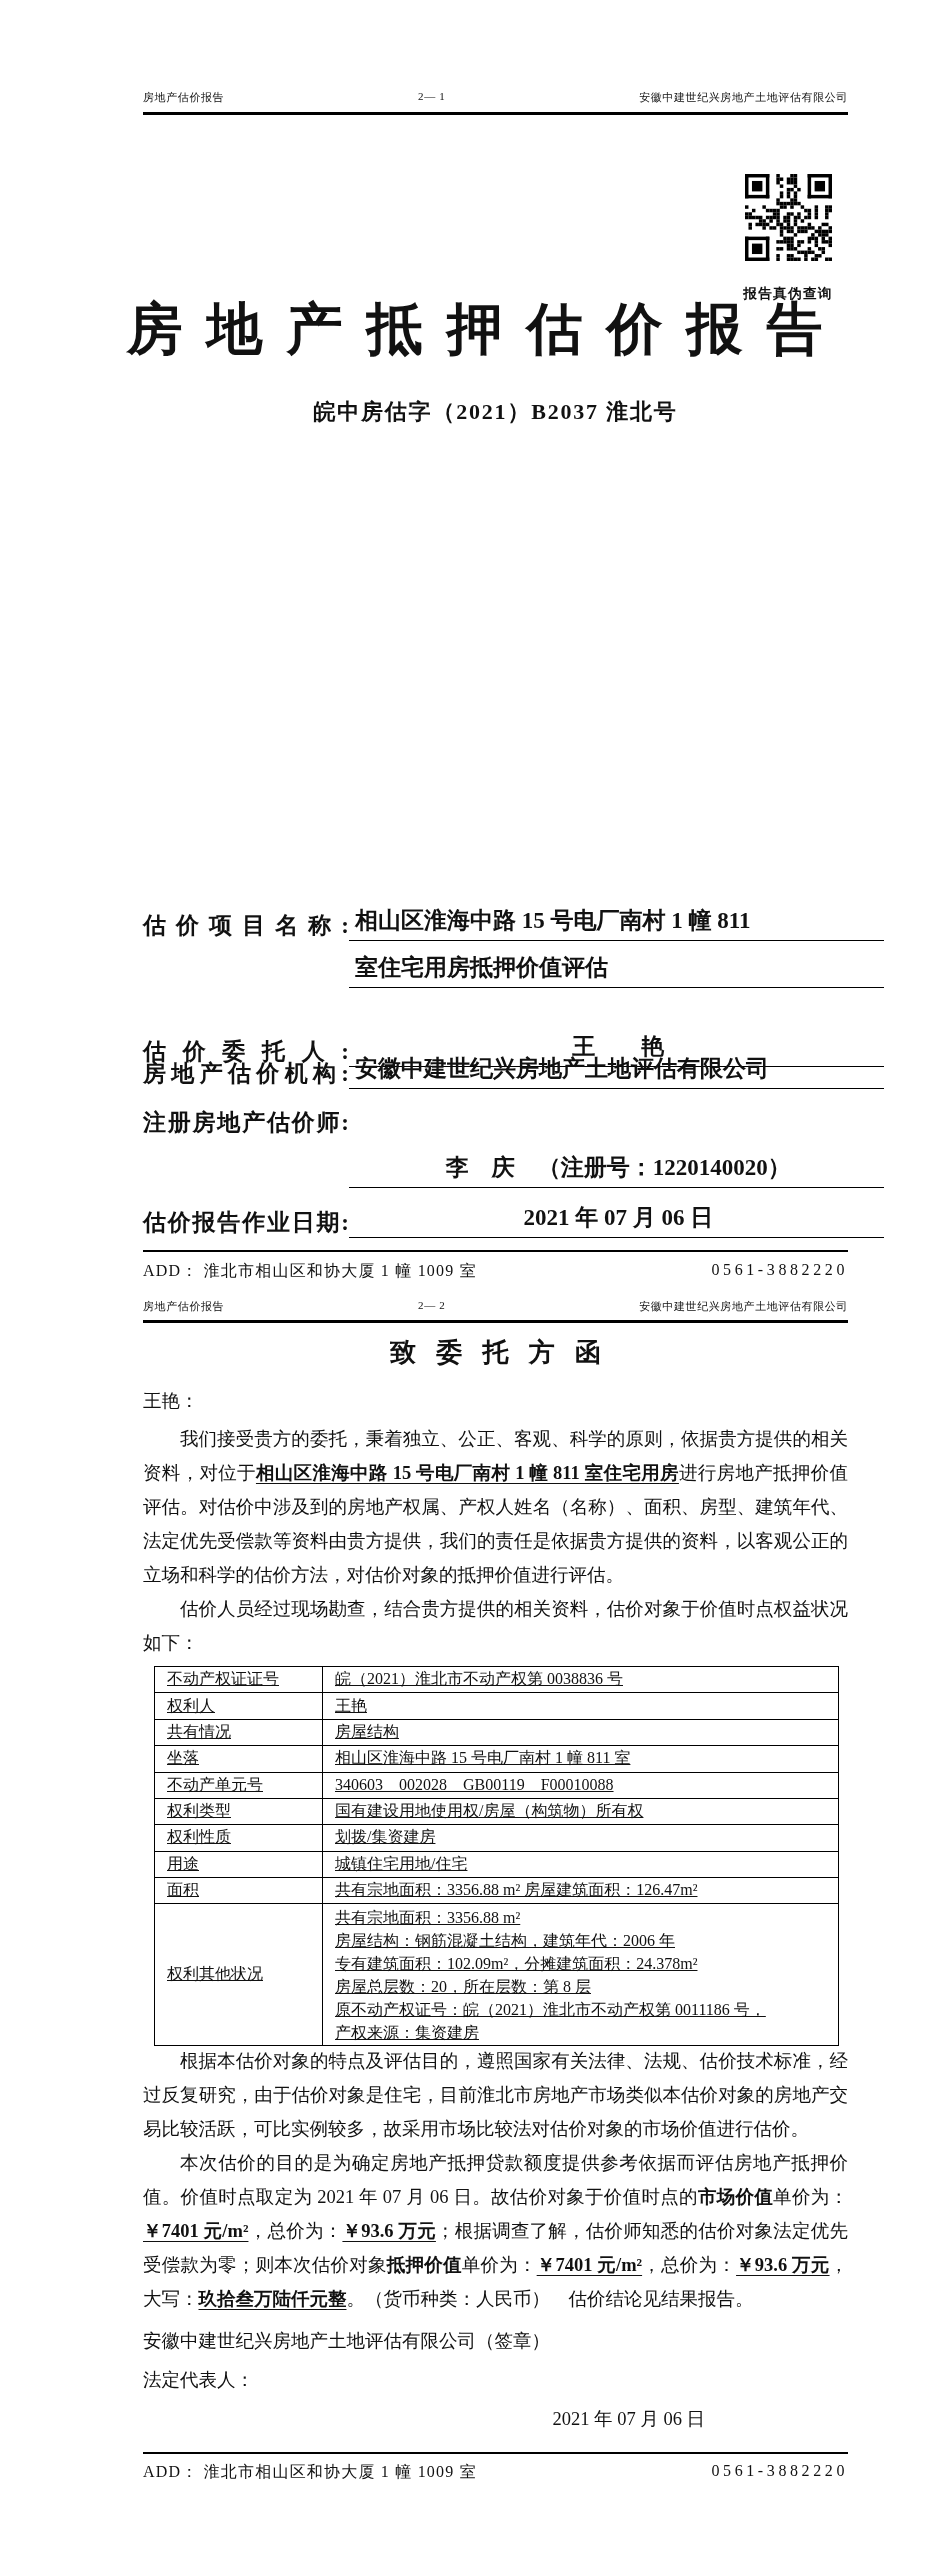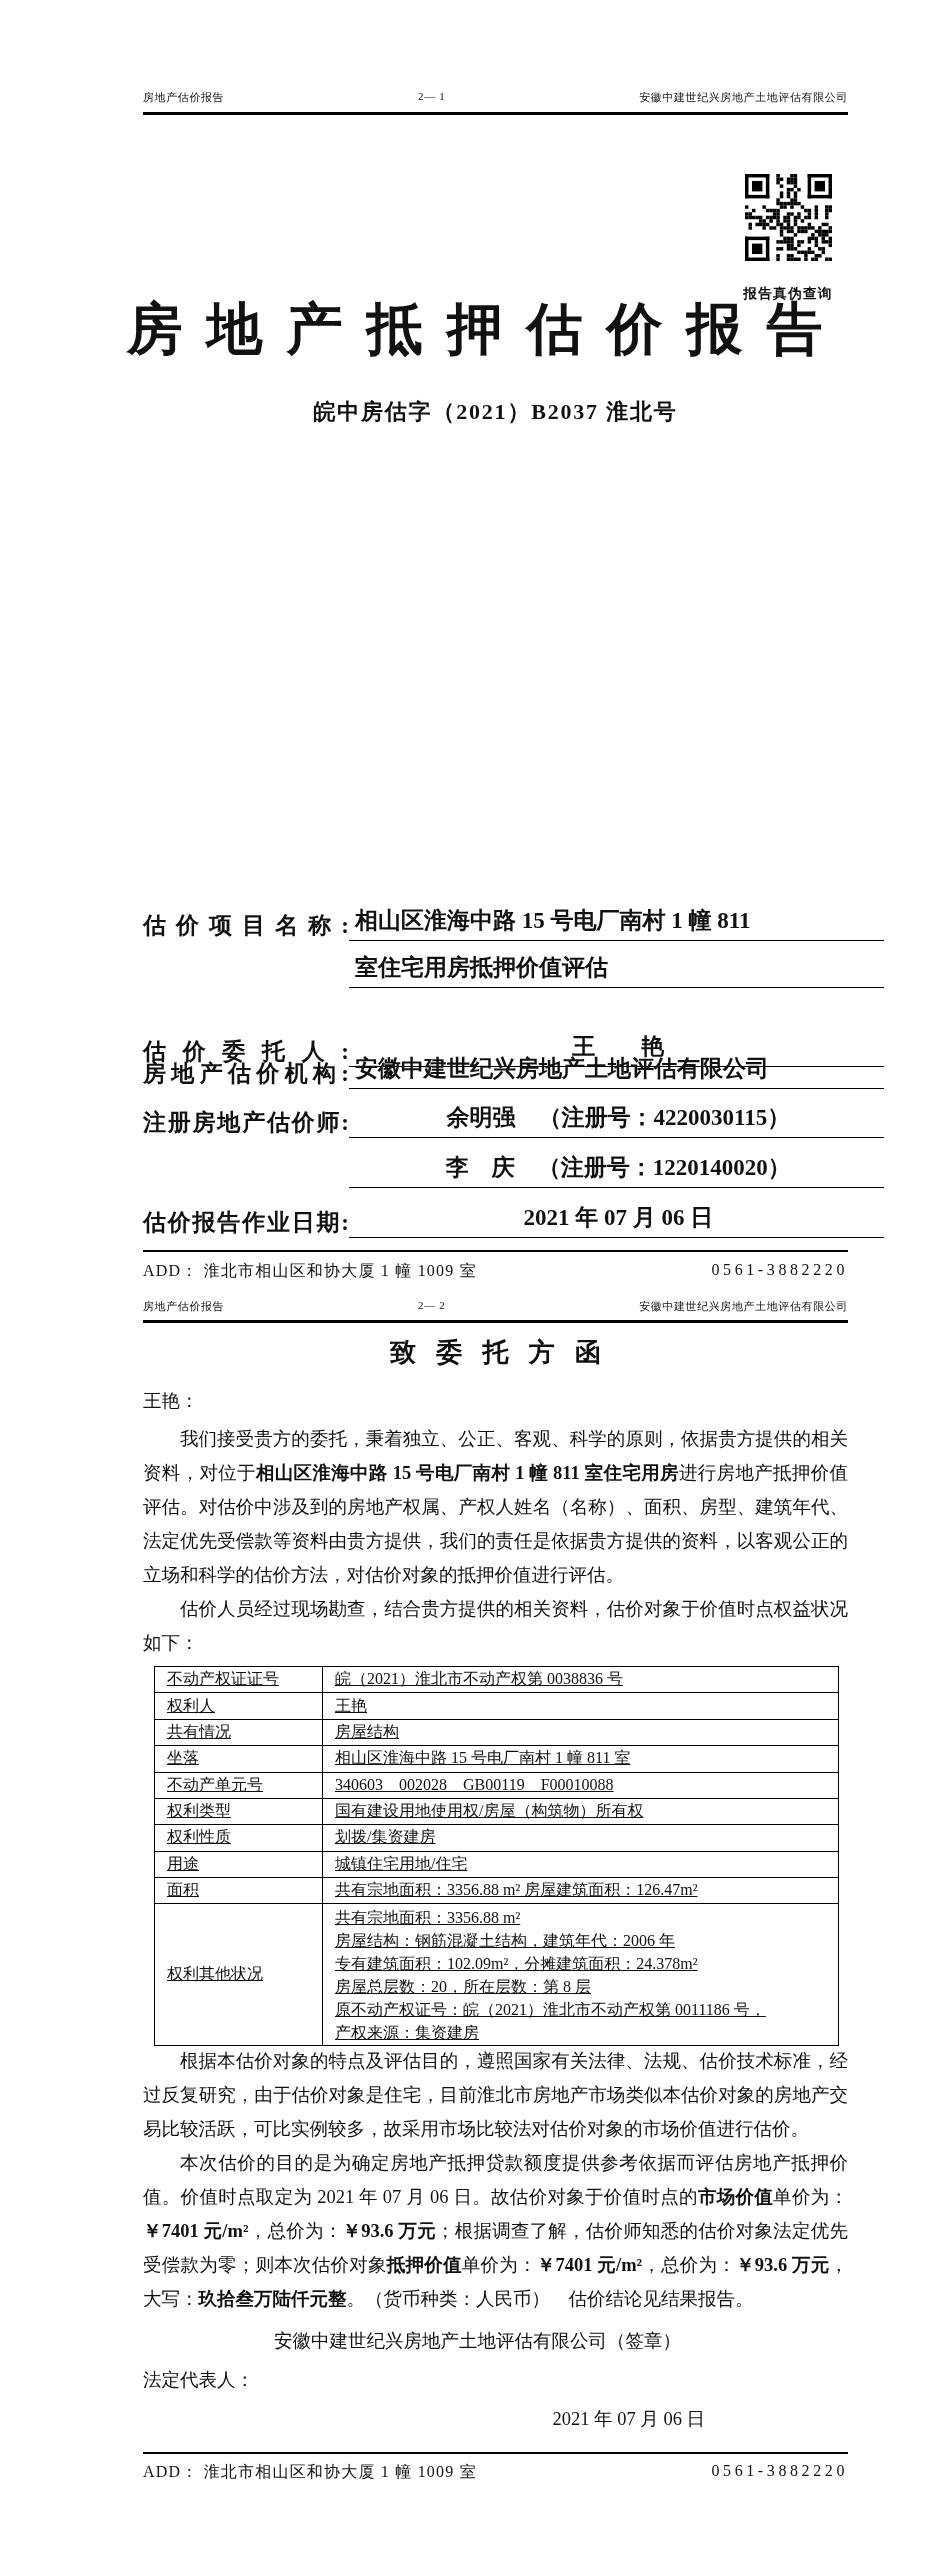--- a/index.html
+++ b/index.html
@@ -36,35 +36,35 @@
   .fv-center{text-align:center;}
 
   
   .letter-title{position:absolute;left:143px;top:47px;width:705px;text-align:center;
                 font-size:26px;font-weight:bold;letter-spacing:20.3px;text-indent:20.3px;white-space:nowrap;}
   .salutation{position:absolute;left:143px;top:100px;font-size:18.5px;}
   .letter-body{position:absolute;left:143px;top:134px;width:705px;
                font-size:18.5px;line-height:34px;text-align:justify;}
   .para{text-indent:37px;margin:0;}
   .b{font-weight:bold;}
-  .u{text-decoration-thickness:1.2px;text-underline-offset:4.2px;}
+  .u{text-decoration:underline;text-decoration-thickness:1.2px;text-underline-offset:4.2px;}
 
   table.rights{position:absolute;left:154px;top:378px;width:685px;border-collapse:collapse;
                font-size:16px;}
   table.rights td{border:1.2px solid #000;padding:1.2px 6px 1.2px 12px;vertical-align:middle;text-decoration:underline;}
   table.rights{border:1.8px solid #000;}
   td.lbl{width:149px;}
   tr.single td{height:23px;}
   tr.term td{height:26px;}
   td.multi div{line-height:23px;}
 
   .letter-body2{position:absolute;left:143px;top:756px;width:705px;
                 font-size:18.5px;line-height:34px;text-align:justify;}
   .signature{position:absolute;left:143px;top:1034px;width:705px;font-size:18.5px;line-height:39px;}
-  .sig-company{text-align:center;padding-right:36px;}
+  .sig-company{text-align:left;padding-right:36px;}
   .sig-legal{padding-right:179px;}
   .sig-date{text-align:right;padding-right:143px;}
 </style>
 </head>
 <body>
 
 <div class="page" id="page1">
 
   <div class="runhead" style="top:90px;">
     <span>房地产估价报告</span>
@@ -296,21 +296,20 @@
   <div class="field-row" style="top:1032px;">
     <span class="field-label spread">估价委托人:</span>
     <span class="field-value fv-center">王　　艳</span>
   </div>
   <div class="field-row" style="top:1054px;">
     <span class="field-label spread">房地产估价机构:</span>
     <span class="field-value">安徽中建世纪兴房地产土地评估有限公司</span>
   </div>
   <div class="field-row" style="top:1103px;">
     <span class="field-label spread">注册房地产估价师:</span>
-    <span class="field-value fv-center">余明强　（注册号：4220030115）</span>
   </div>
   <div class="field-row" style="top:1153px;">
     <span class="field-label"></span>
     <span class="field-value fv-center">李　庆　（注册号：1220140020）</span>
   </div>
   <div class="field-row" style="top:1203px;">
     <span class="field-label spread">估价报告作业日期:</span>
     <span class="field-value fv-center">2021 年 07 月 06 日</span>
   </div>
 

